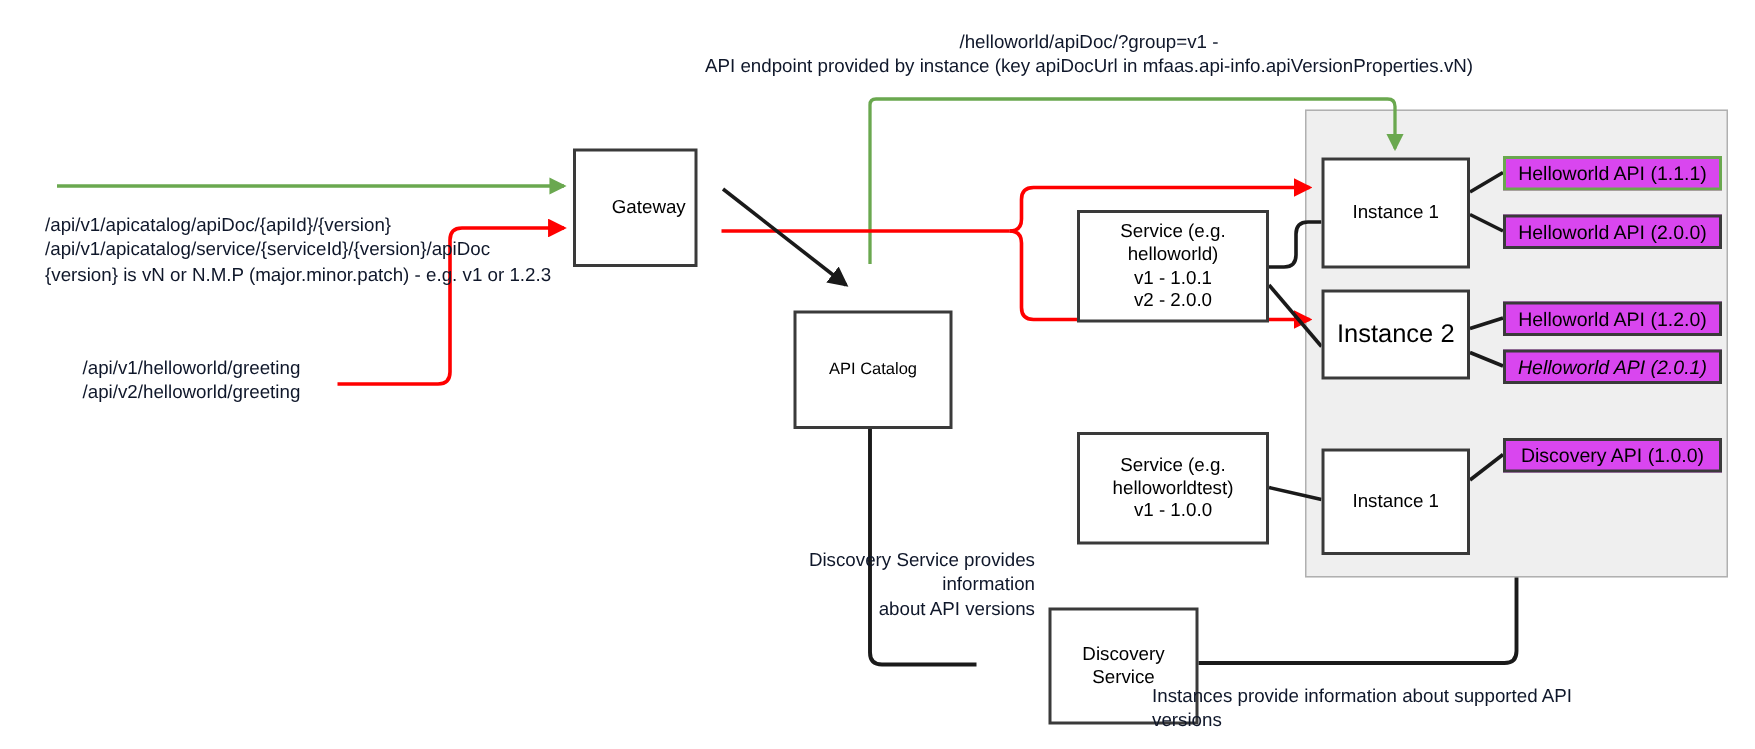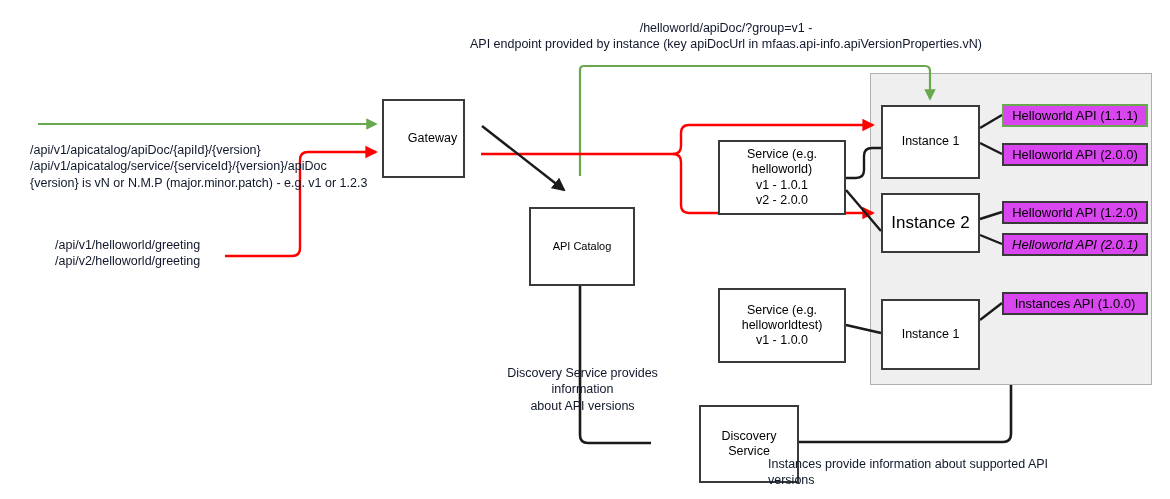--- a/index.html
+++ b/index.html
@@ -78,21 +78,21 @@
   .anno {
     position: absolute;
     color: #0f172a;
     font-size: 12.5px;
     line-height: 1.3;
     white-space: pre-line;
   }
   .anno-top       { left: 452px; top: 20px;  width: 548px; text-align: center; }
   .anno-left-1    { left: 30px;  top: 142px; width: 340px; text-align: left; }
   .anno-left-2    { left: 55px;  top: 237px; width: 200px; text-align: left; }
-  .anno-discovery { left: 475px; top: 365px; width: 215px; text-align: center; }
+  .anno-discovery { left: 475px; top: 365px; width: 215px; text-align: right; }
   .anno-instances { left: 768px; top: 412px; width: 325px; text-align: left; margin-top: 44px; }
 </style>
 </head>
 <body>
 
 <div id="canvas">
 
   <div class="group-box"></div>
 
   <svg class="layer" viewBox="0 0 1170 499" xmlns="http://www.w3.org/2000/svg">
@@ -185,21 +185,21 @@
   <div class="api-chip chip-2">
     <span>Helloworld API (2.0.0)</span>
   </div>
   <div class="api-chip chip-3">
     <span>Helloworld API (1.2.0)</span>
   </div>
   <div class="api-chip chip-4">
     <span>Helloworld API (2.0.1)</span>
   </div>
   <div class="api-chip chip-5">
-    <span>Instances API (1.0.0)</span>
+    <span>Discovery API (1.0.0)</span>
   </div>
 
   <div class="anno anno-top">/helloworld/apiDoc/?group=v1 -
 API endpoint provided by instance (key apiDocUrl in mfaas.api-info.apiVersionProperties.vN)</div>
 
   <div class="anno anno-left-1">/api/v1/apicatalog/apiDoc/{apiId}/{version}
 /api/v1/apicatalog/service/{serviceId}/{version}/apiDoc
 {version} is vN or N.M.P (major.minor.patch) - e.g. v1 or 1.2.3</div>
 
   <div class="anno anno-left-2">/api/v1/helloworld/greeting

